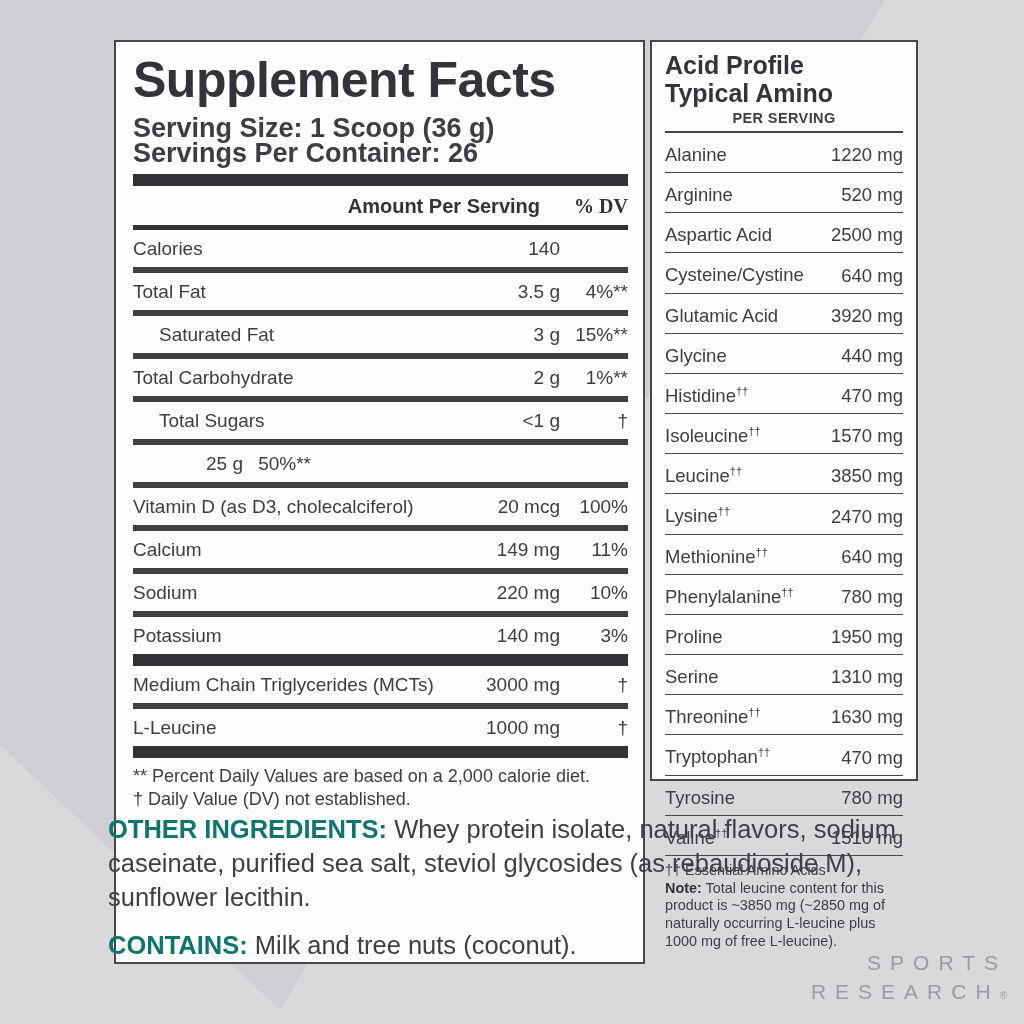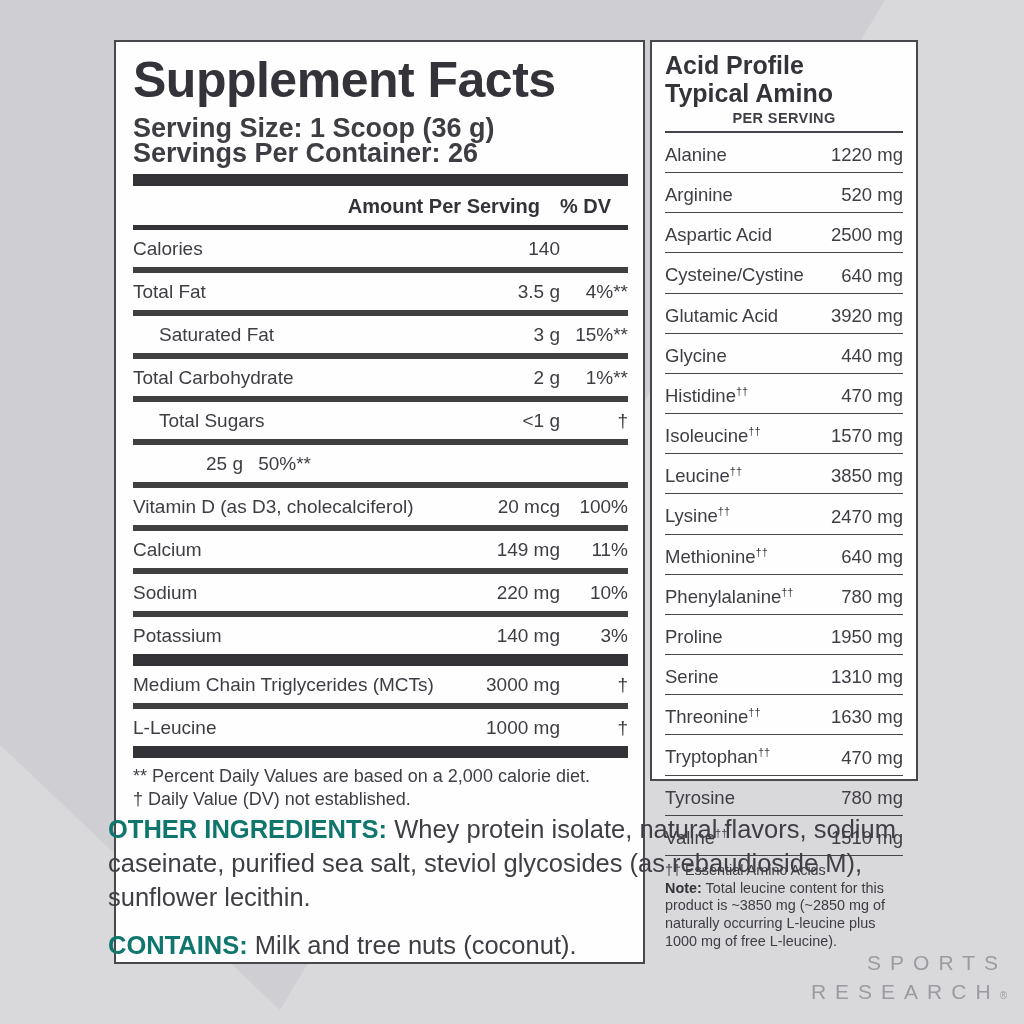--- a/index.html
+++ b/index.html
@@ -14,21 +14,21 @@
   .panel{position:absolute;top:40px;background:#fefefe;border:2.5px solid #47474c;box-sizing:border-box;color:#3d3d43;}
   .panel-left{left:114px;width:531px;height:924px;padding:12px 15px 8px 17px;}
   .panel-right{left:650px;width:268px;height:741px;padding:10px 13px 8px 13px;}
 
   .sf-title{font-size:50px;font-weight:bold;color:#333339;letter-spacing:-.5px;line-height:1.05;white-space:nowrap;margin-bottom:9px;}
   .serving{font-size:27px;line-height:25px;font-weight:bold;}
   .bar{background:#323237;height:12px;margin-top:8px;}
   .bar-mid{background:#323237;height:5px;}
   .hdr{display:flex;align-items:baseline;padding:9px 0 7px 0;font-weight:bold;color:#323238;font-size:20px;}
   .hdr-amt{flex:1;text-align:right;padding-right:20px;}
-  .hdr-dv{width:68px;}
+  .hdr-dv{width:68px;text-align:right;font-family:Liberation Serif, serif;}
 
   .nrow{display:flex;align-items:baseline;padding:8px 0;border-bottom:6px solid #404040;font-size:19px;line-height:21px;}
   .nrow.nb{border-bottom:none;}
   .nlabel{flex:1;white-space:nowrap;}
   .indent .nlabel{padding-left:26px;}
   .namt{width:110px;text-align:right;white-space:nowrap;}
   .ndv{width:68px;text-align:right;white-space:nowrap;}
   .fnotes{margin-top:7px;font-size:18px;line-height:23px;}
 
   .aa-title{font-size:25px;font-weight:bold;color:#333339;line-height:1.1;}

